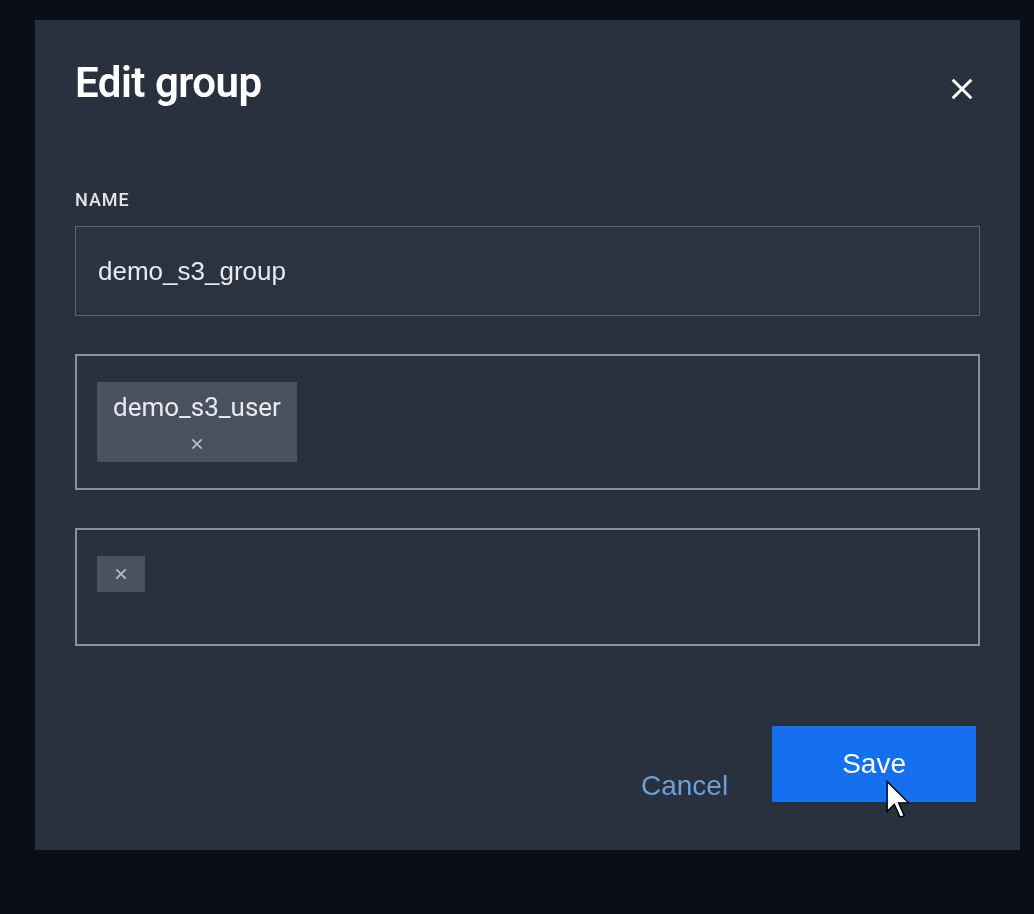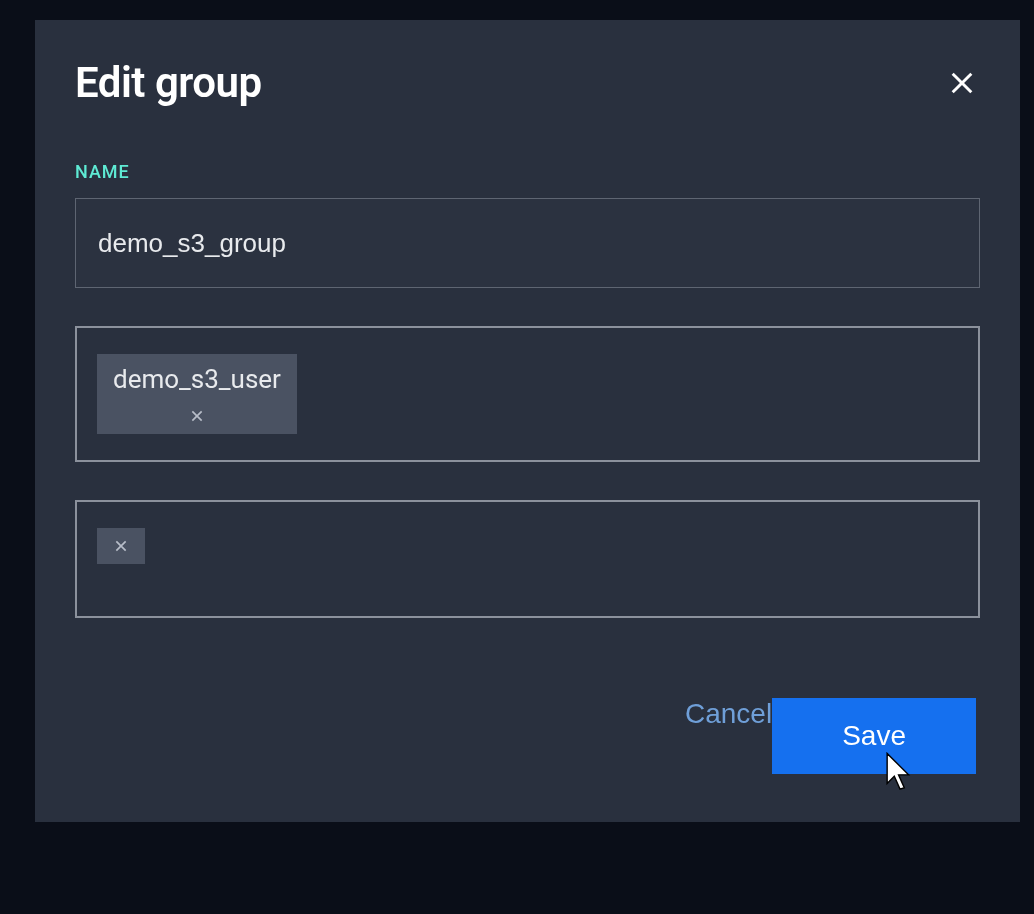--- a/index.html
+++ b/index.html
@@ -32,22 +32,22 @@
       left: 35px;
       right: 14px;
       background-color: #29303e;
       padding: 38px 40px 48px 40px;
       border-radius: 0;
     }
     
     .dialog-header {
       display: flex;
       justify-content: space-between;
-      align-items: center;
-      margin-bottom: 54px;
+      align-items: flex-end;
+      margin-bottom: 82px;
     }
     
     .dialog-title {
       font-size: 42px;
       font-weight: 600;
       color: #ffffff;
       letter-spacing: -0.5px;
     }
     
     .close-button {
@@ -69,21 +69,21 @@
     }
     
     .form-group {
       margin-bottom: 38px;
     }
     
     .form-label {
       display: block;
       font-size: 18px;
       font-weight: 500;
-      color: #5eead4;
+      color: #e5e5e5;
       letter-spacing: 1px;
       margin-bottom: 16px;
     }
     
     .text-input {
       width: 100%;
       height: 90px;
       background-color: #2b3240;
       border: 1.5px solid #5e6572;
       color: #e8eaed;
@@ -134,21 +134,22 @@
     .tag-remove svg {
       width: 16px;
       height: 16px;
       stroke: #b8bec9;
       stroke-width: 2.5;
     }
     
     .dialog-footer {
       display: flex;
       justify-content: flex-end;
-      align-items: flex-start;
+      align-items: flex-end;
+      gap: 44px;
       margin-top: 80px;
       padding-right: 4px;
     }
     
     .cancel-button {
       background: none;
       border: none;
       color: #6f9fd8;
       font-size: 28px;
       cursor: pointer;

